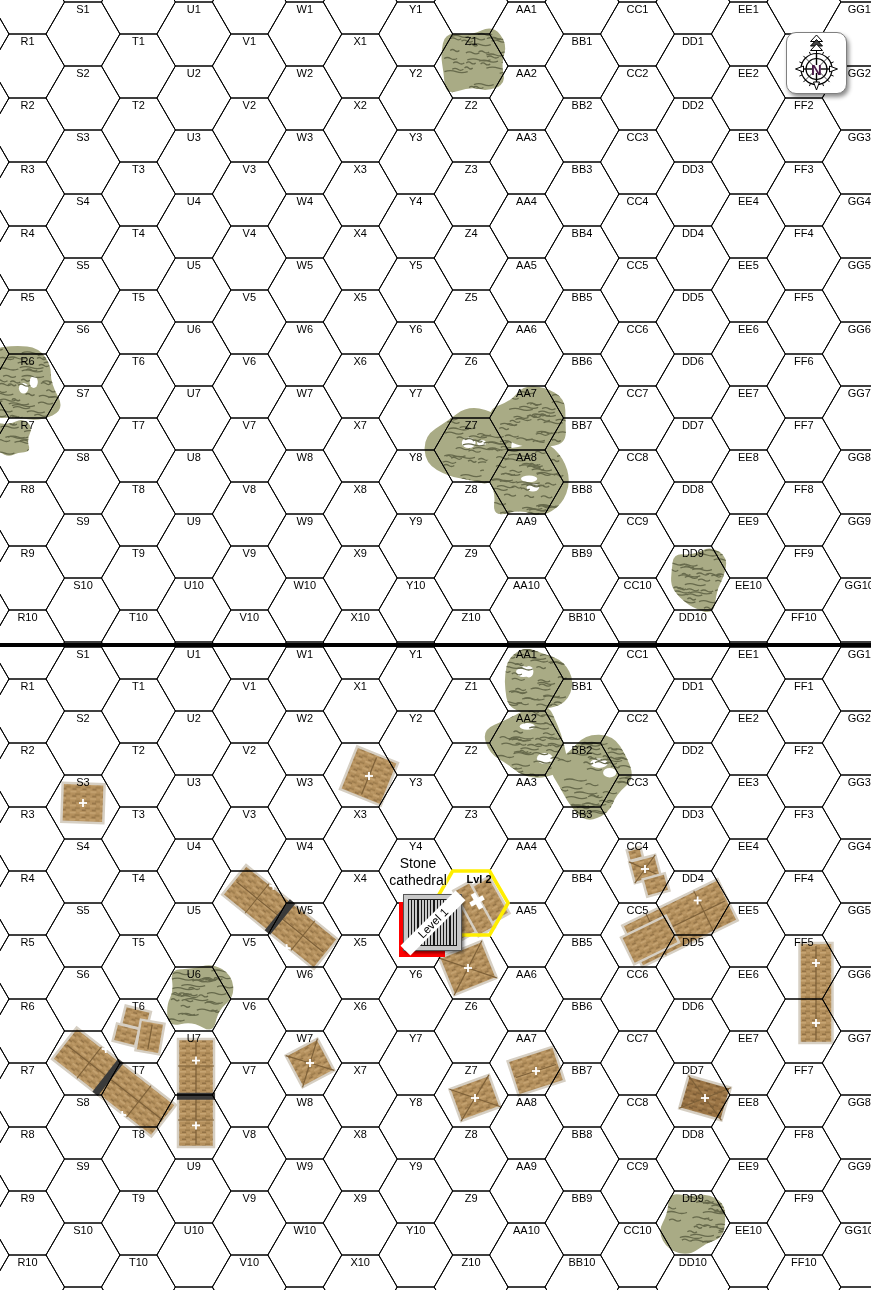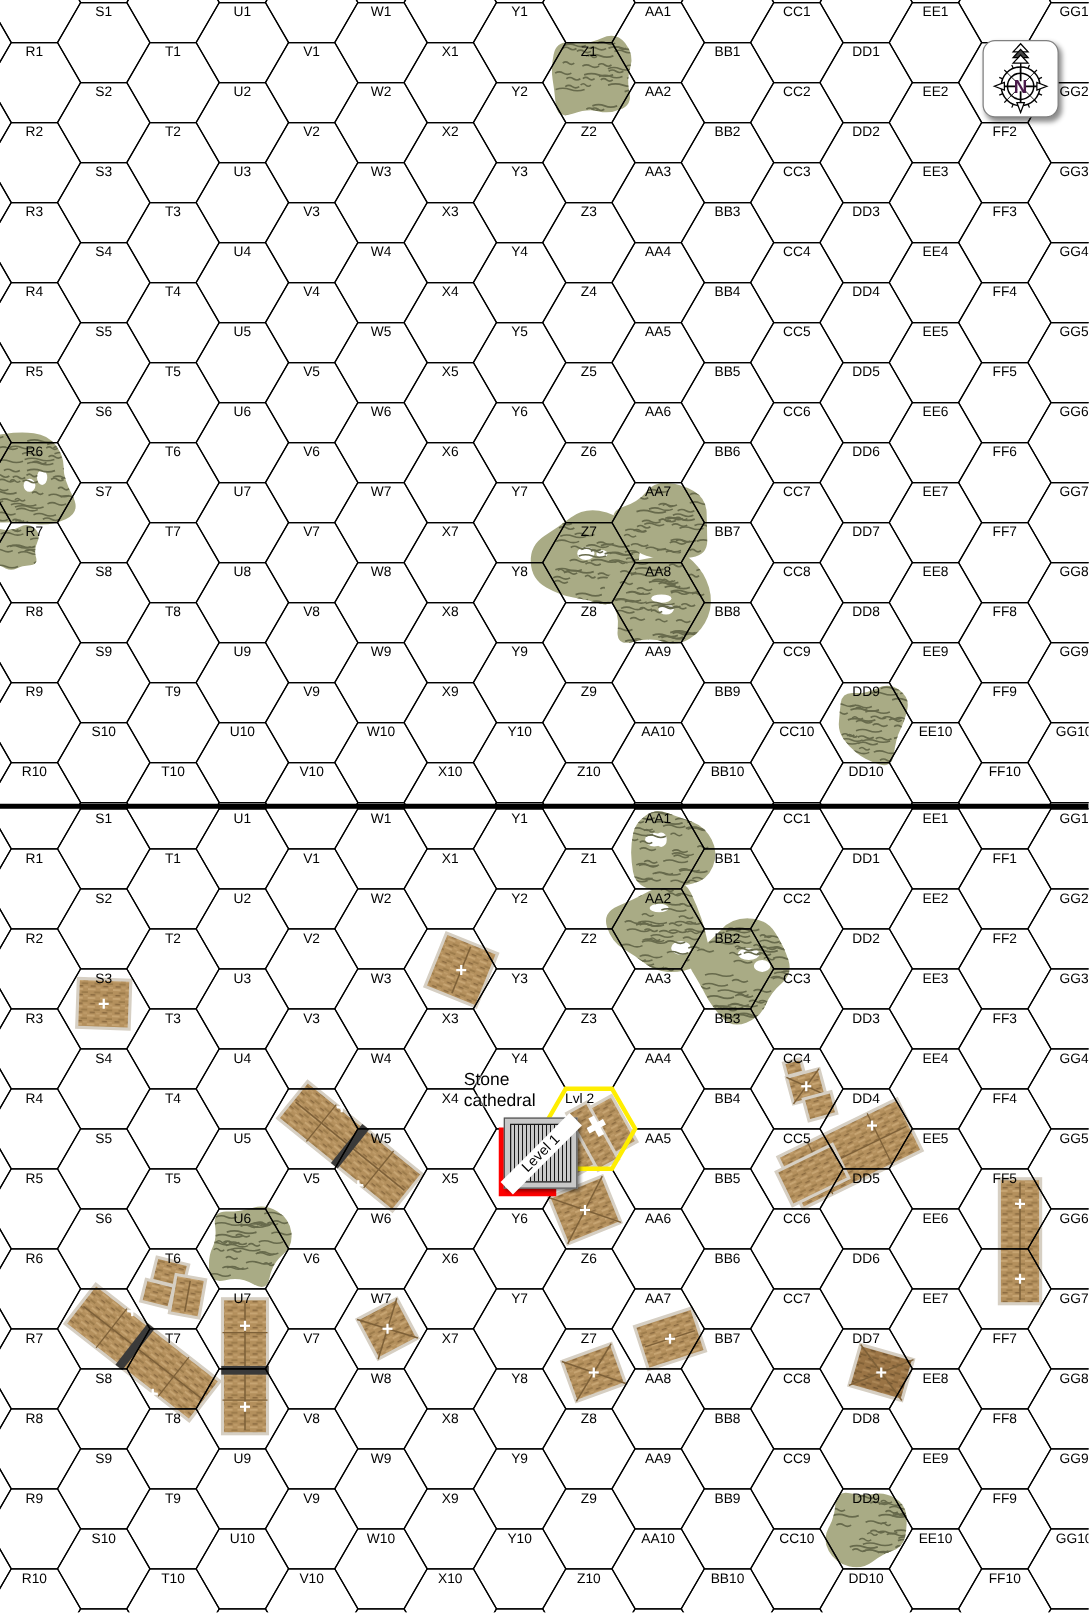--- a/index.html
+++ b/index.html
@@ -1,22 +1,22 @@
 <!DOCTYPE html>
 <html><head>
 <meta charset="utf-8">
 <style>
   html,body{margin:0;padding:0;background:#fff}
   .stage{position:relative;width:871px;height:1290px;overflow:hidden;background:#fff;
          font-family:"Liberation Sans",sans-serif}
   #map{position:absolute;left:0;top:0;z-index:0}
-  .overlay{position:absolute;color:#000;}
+  .overlay{position:absolute;color:#000;text-align:center}
   #stone-label{left:371px;top:855px;width:94px;font-size:14px;line-height:17px;z-index:4;
                text-shadow:0 0 2px #fff,0 0 2px #fff}
-  #lvl2-label{left:452px;top:873px;width:54px;font-size:11px;font-weight:normal;z-index:2}
+  #lvl2-label{left:452px;top:873px;width:54px;font-size:11px;font-weight:bold;z-index:2}
   #red-highlight{left:399px;top:902px;width:46px;height:55px;background:#ff0000;z-index:2}
   #level1-marker{left:403px;top:894px;width:57px;height:55px;background:#c8c8c8;
                  border:1px solid #555;box-shadow:2px 2px 3px rgba(0,0,0,.5);z-index:3;position:absolute}
   #level1-marker .stripes{position:absolute;left:4px;top:4px;right:4px;bottom:4px;border:1px solid #1a1a1a;
                  background:repeating-linear-gradient(90deg,#c9c9c9 0 2px,#161616 2px 3.2px)}
   #level1-marker .band{position:absolute;left:50%;top:50%;width:78px;height:14px;
                  transform:translate(-50%,-50%) rotate(-45deg);background:#fff;
                  color:#000;font-size:11.5px;line-height:14px;text-align:center;white-space:nowrap}
   #compass{position:absolute;left:786px;top:32px;width:59px;height:60px;background:#fff;
            border:1px solid #808080;border-radius:10px;box-shadow:2px 3px 4px rgba(0,0,0,.45);z-index:5}

